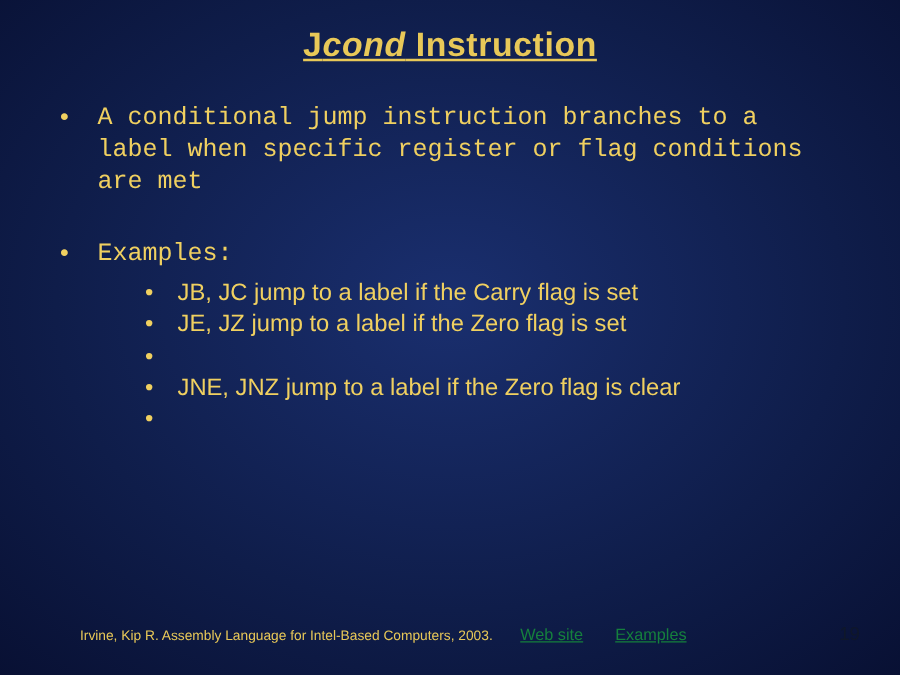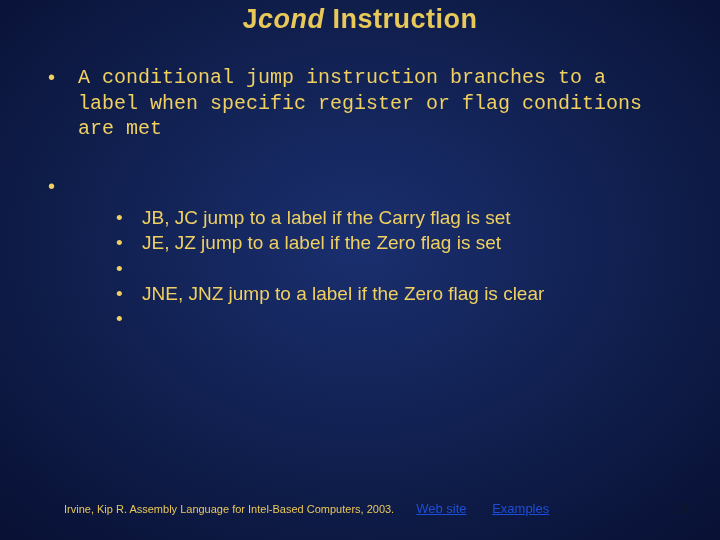--- a/index.html
+++ b/index.html
@@ -8,22 +8,23 @@
     background: radial-gradient(ellipse 900px 700px at 50% 45%, #1a2f6f 0%, #0f1d4a 35%, #050a28 70%, #000010 100%);
     font-family: Arial, "Helvetica Neue", Helvetica, sans-serif;
     color: #f0d060;
     position: relative;
   }
   .title {
     text-align: center;
     font-size: 27px;
     font-weight: bold;
     color: #e8c858;
-    padding-top: 4px;
+    padding-top: 21px;
     letter-spacing: 0.5px;
+    text-decoration: underline;
   }
   .title .j { font-style: normal; }
   .title .cond { font-style: italic; }
   .content {
     padding: 30px 48px 0 48px;
     font-size: 20px;
     line-height: 1.28;
     color: #f0d060;
   }
   .main-item {
@@ -59,21 +60,21 @@
     align-items: baseline;
     font-size: 11px;
     color: #e8c858;
   }
   .cite { flex: 0 0 auto; }
   .links {
     margin-left: 22px;
     font-size: 13px;
   }
   .link {
-    color: #1d4ed8;
+    color: #15803d;
     text-decoration: underline;
     margin-right: 22px;
     cursor: pointer;
   }
   .pagenum {
     margin-left: auto;
     font-size: 15px;
     color: #0f172a;
   }
 </style>
@@ -86,20 +87,21 @@
 
 <div class="content">
 
   <div class="main-item">
     <div class="bullet">•</div>
     <div class="main-text">A conditional jump instruction branches to a label when specific register or flag conditions are met</div>
   </div>
 
   <div class="main-item main-item-2">
     <div class="bullet">•</div>
+    <div class="main-text">Examples:</div>
   </div>
 
   <div class="sublist">
     <div class="sub-item">
       <div class="sub-bullet">•</div>
       <div>JB, JC jump to a label if the Carry flag is set</div>
     </div>
     <div class="sub-item">
       <div class="sub-bullet">•</div>
       <div>JE, JZ jump to a label if the Zero flag is set</div>

